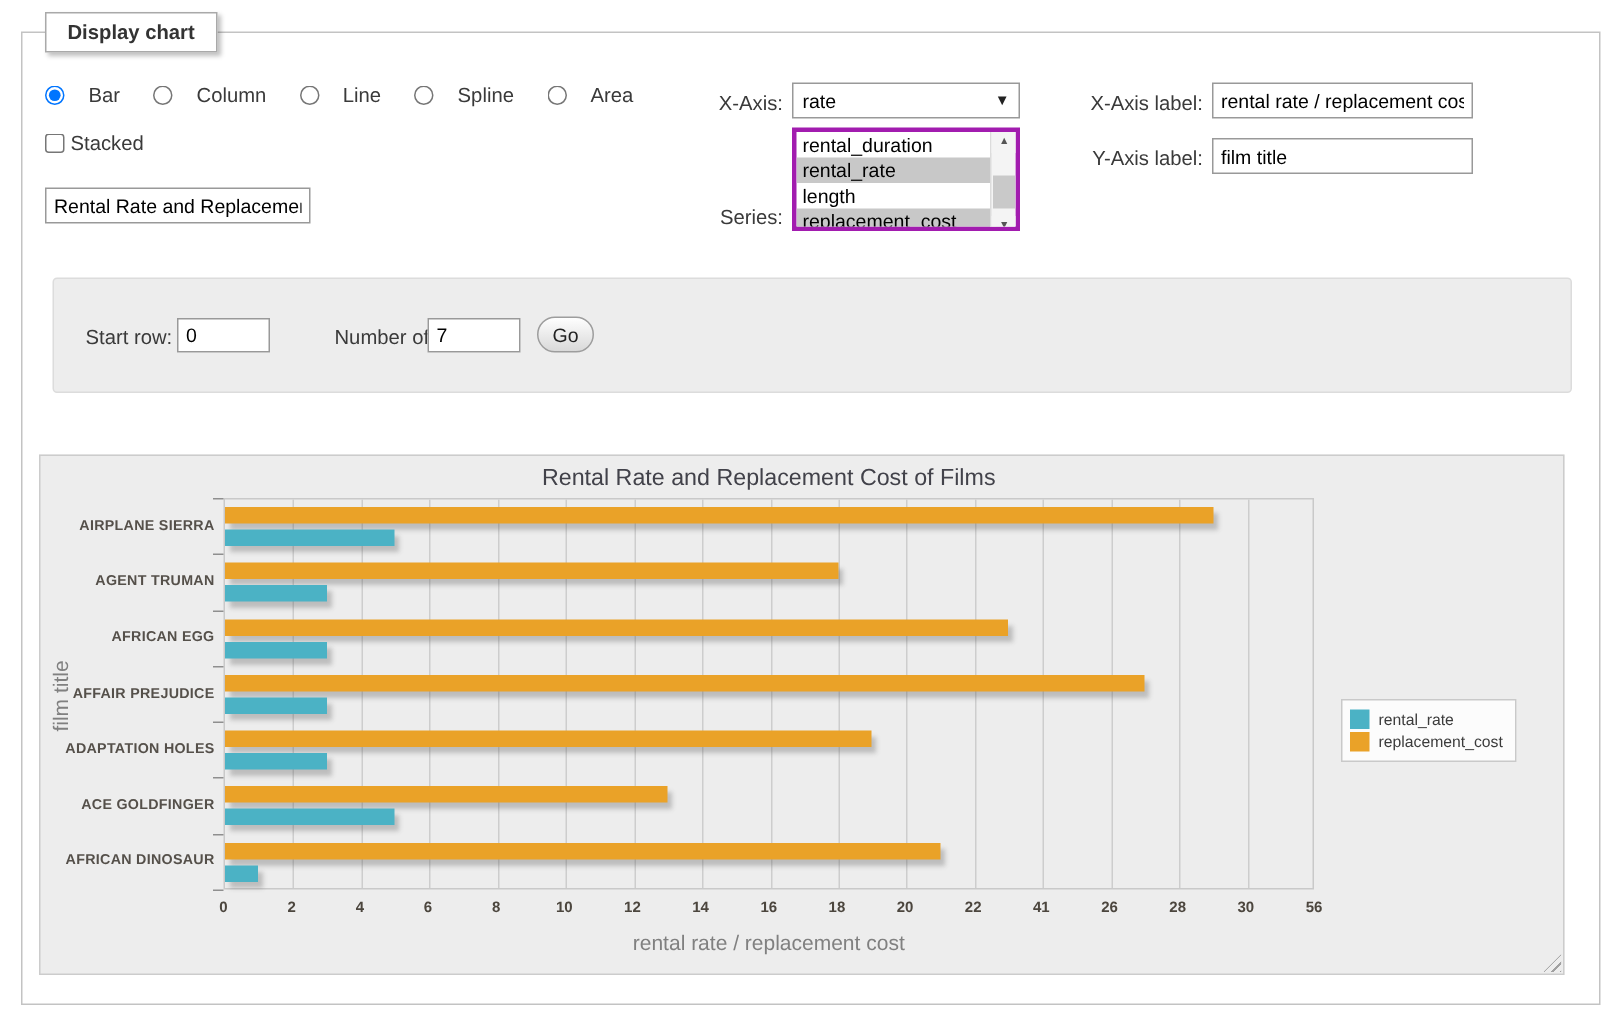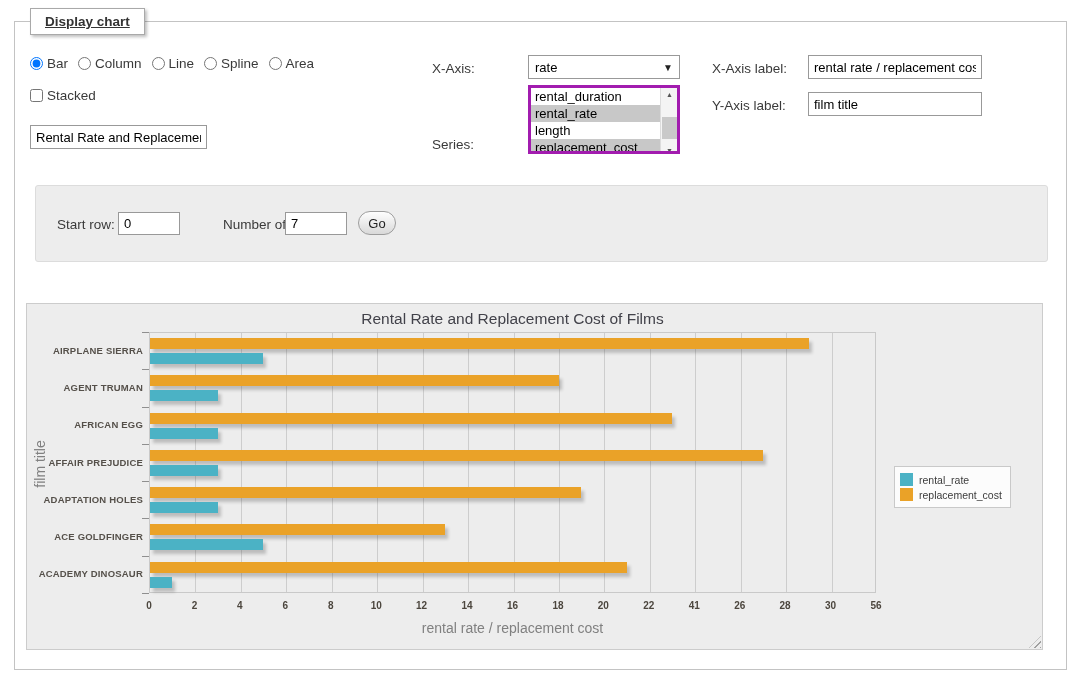--- a/index.html
+++ b/index.html
@@ -5,33 +5,33 @@
   * { box-sizing: border-box; }
   html,body { margin:0; padding:0; width:1081px; height:681px; background:#fff;
               font-family:"Liberation Sans", sans-serif; overflow:hidden; }
   .abs { position:absolute; }
 
   
   #frame { left:14px; top:21px; width:1053px; height:649px;
            border:1px solid #c3c3c3; background:#fff; }
   #frame-legend { left:30px; top:8px; background:#fff; border:1px solid #a9a9a9;
            box-shadow:2px 2px 3px rgba(0,0,0,0.25); padding:5px 14px;
-           font-size:13.5px; font-weight:bold; color:#333; z-index:5;text-decoration:underline; }
+           font-size:13.5px; font-weight:bold; color:#333; z-index:5; }
 
   
   .formlabel { font-size:13.5px; color:#3a3a3a; white-space:nowrap; }
-  #type-row { left:30px; top:56px; display:flex; align-items:center; gap:0; }
+  #type-row { left:30px; top:56px; display:flex; align-items:center; gap:12px; }
   #type-row label { margin-right:10px; }
   input[type=radio], input[type=checkbox] { margin:0 4px 0 0; vertical-align:-2px; }
   #stacked-row { left:30px; top:88px; display:flex; align-items:center; }
   .txt { border:1px solid #999; background:#fff; font-size:13px; color:#000;
          padding:2px 5px; font-family:"Liberation Sans", sans-serif; }
   #title-input { left:30px; top:125px; width:177px; height:24px; }
 
-  .rlabel { }
+  .rlabel { text-align:right; }
   #xaxis-label { left:432px; top:61px; width:90px; }
   #xaxis-select { left:528px; top:55px; width:152px; height:24px; background:#fff;
         border:1px solid #999; font-size:13px; color:#000; display:flex;
         align-items:center; padding:0 6px; }
   #xaxis-select .arrow { margin-left:auto; font-size:10px; color:#222; }
   #series-label { left:432px; top:137px; width:90px; }
   #series-box { left:528px; top:85px; width:152px; height:69px; background:#fff;
         border:3px solid #a21caf; overflow:hidden; }
   .opt { height:17px; line-height:17px; font-size:13px; color:#000; padding-left:4px;
          width:133px; white-space:nowrap; overflow:hidden; }
@@ -208,21 +208,21 @@
     <div class="xtick" style="left: 712.688px;">26</div>
     <div class="xtick" style="left: 758.125px;">28</div>
     <div class="xtick" style="left: 803.562px;">30</div>
     <div class="xtick" style="left: 849px;">56</div>
     <div class="cat-label" style="top: 40.6429px;">AIRPLANE SIERRA</div>
     <div class="cat-label" style="top: 77.9286px;">AGENT TRUMAN</div>
     <div class="cat-label" style="top: 115.214px;">AFRICAN EGG</div>
     <div class="cat-label" style="top: 152.5px;">AFFAIR PREJUDICE</div>
     <div class="cat-label" style="top: 189.786px;">ADAPTATION HOLES</div>
     <div class="cat-label" style="top: 227.071px;">ACE GOLDFINGER</div>
-    <div class="cat-label" style="top: 264.357px;">ACADEMY DINOSAUR</div>
+    <div class="cat-label" style="top: 264.357px;">AFRICAN DINOSAUR</div>
     <div class="ymark" style="top: 28px;"></div>
     <div class="ymark" style="top: 65px;"></div>
     <div class="ymark" style="top: 103px;"></div>
     <div class="ymark" style="top: 140px;"></div>
     <div class="ymark" style="top: 177px;"></div>
     <div class="ymark" style="top: 214px;"></div>
     <div class="ymark" style="top: 252px;"></div>
     <div class="ymark" style="top: 289px;"></div>
   </div>
 

